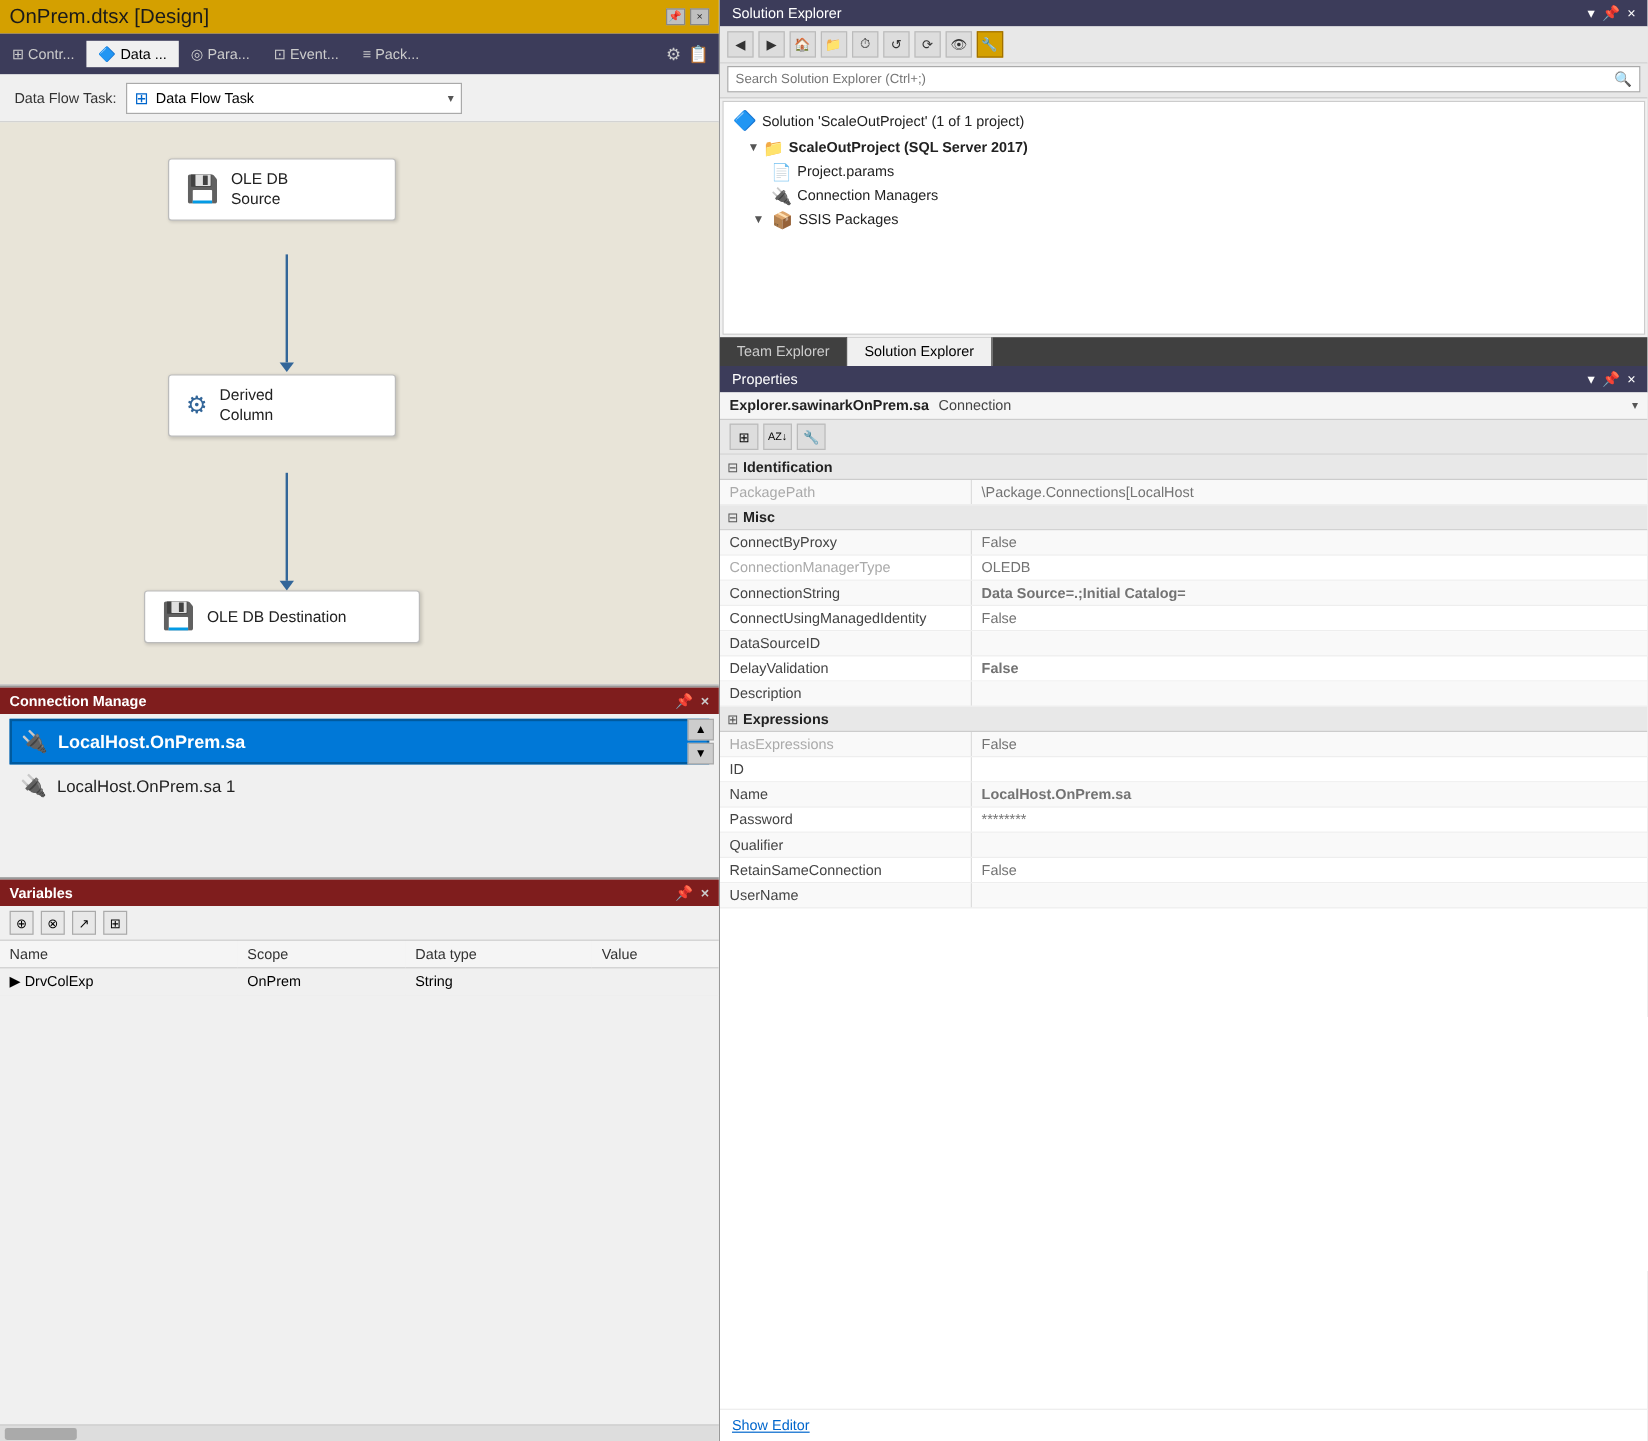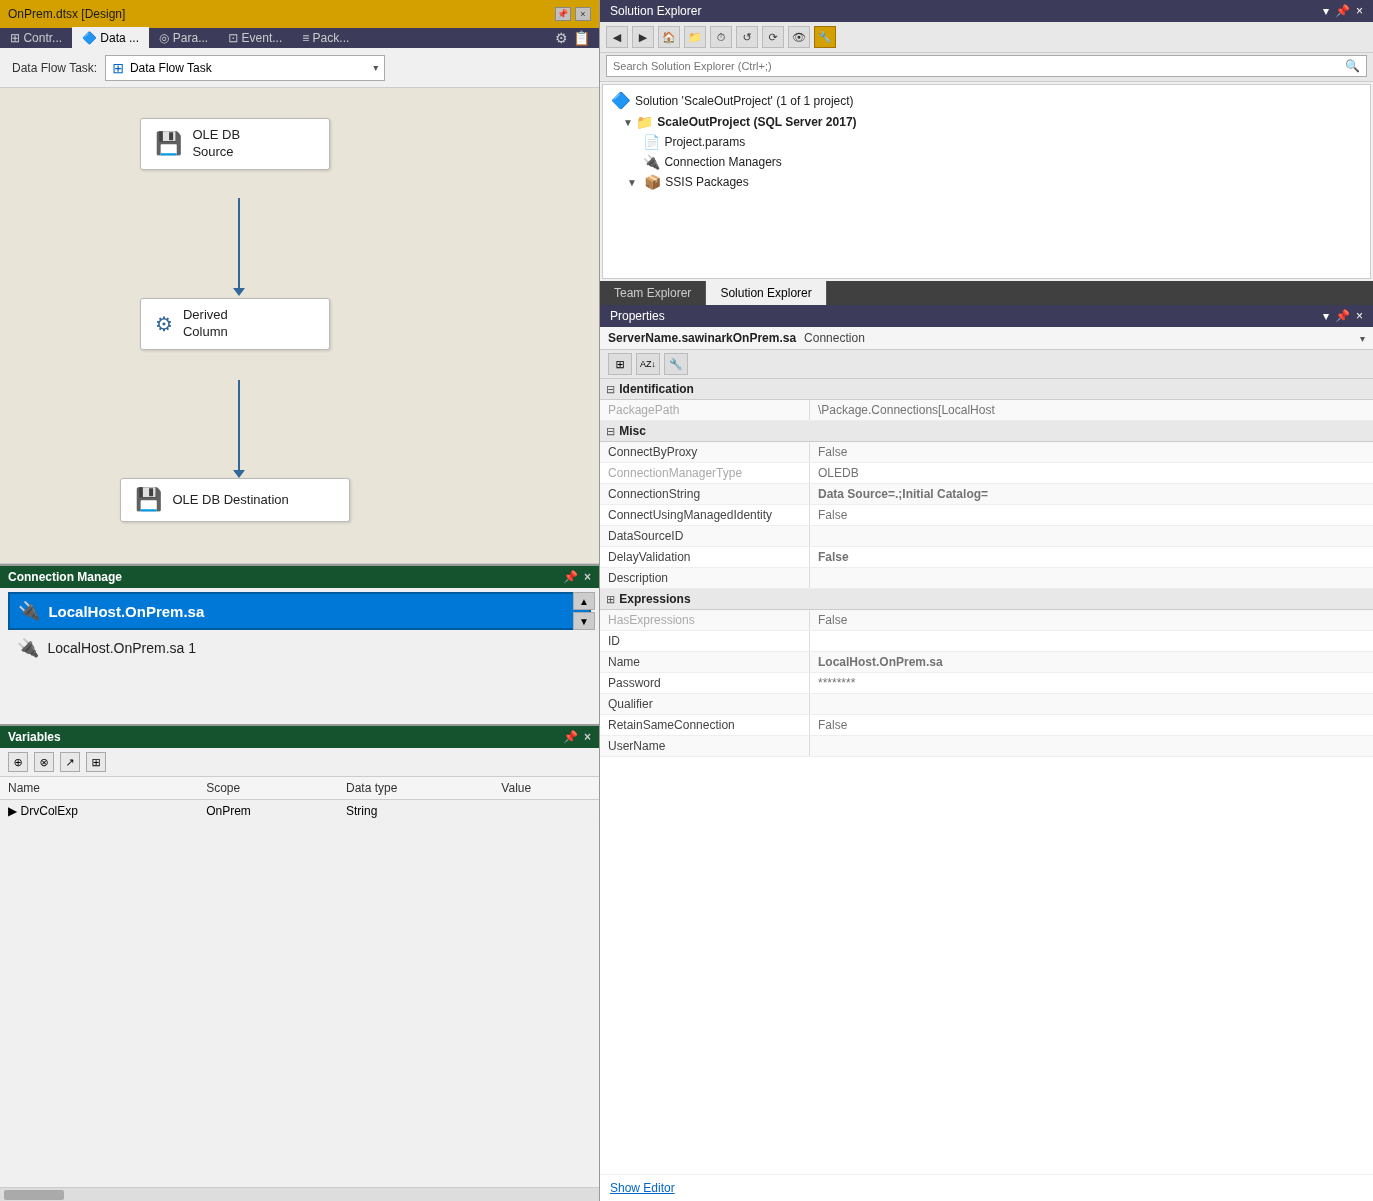--- a/index.html
+++ b/index.html
@@ -3,26 +3,26 @@
   <meta charset="utf-8">
   <style>
     * { box-sizing: border-box; margin: 0; padding: 0; font-family: 'Segoe UI', Arial, sans-serif; font-size: 12px; }
     body { background: #d6d6d6; display: flex; flex-direction: row; width: 1373px; height: 1201px; overflow: hidden; }
 
     
     .left-panel { width: 600px; height: 1201px; display: flex; flex-direction: column; background: #f0f0f0; border-right: 1px solid #999; }
 
     
     .title-bar { background: #d4a000; display: flex; align-items: center; padding: 4px 8px; height: 28px; color: #fff; }
-    .title-bar-text { font-size: 12px; color: #1a1a1a; font-weight: normal; flex: 1; }
+    .title-bar-text { font-size: 17px; color: #1a1a1a; font-weight: normal; flex: 1; }
     .title-bar-btns { display: flex; gap: 4px; }
     .title-btn { width: 16px; height: 14px; background: #c0c0c0; border: 1px solid #888; cursor: pointer; font-size: 9px; display: flex; align-items: center; justify-content: center; color: #333; }
 
     
-    .tabs-row { background: #3c3c5a; display: flex; align-items: center; padding: 0; height: 20px; }
+    .tabs-row { background: #3c3c5a; display: flex; align-items: center; padding: 0; height: 34px; }
     .tab-item { padding: 4px 10px; color: #ccc; font-size: 11px; cursor: pointer; display: flex; align-items: center; gap: 4px; }
     .tab-item.active { background: #f0f0f0; color: #000; }
 
     
     .task-selector-row { display: flex; align-items: center; padding: 8px 12px; background: #f0f0f0; border-bottom: 1px solid #ccc; height: 40px; }
     .task-label { font-size: 12px; color: #333; margin-right: 8px; }
     .task-dropdown { display: flex; align-items: center; border: 1px solid #aaa; background: #fff; padding: 2px 6px; width: 280px; height: 26px; cursor: pointer; }
     .task-dropdown-text { flex: 1; font-size: 12px; }
     .task-dropdown-arrow { font-size: 10px; color: #555; }
     .task-dropdown-icon { margin-right: 6px; color: #0066cc; font-size: 14px; }
@@ -31,21 +31,21 @@
     .design-canvas { flex: 1; background: #e8e4d8; position: relative; overflow: hidden; border-bottom: 1px solid #ccc; }
     .flow-node { position: absolute; background: #fff; border: 1px solid #bbb; border-radius: 3px; display: flex; align-items: center; padding: 8px 14px; gap: 10px; box-shadow: 1px 1px 3px rgba(0,0,0,0.15); }
     .flow-node-icon { font-size: 22px; color: #336699; }
     .flow-node-label { font-size: 13px; font-weight: normal; color: #222; line-height: 1.3; }
     .flow-arrow { position: absolute; display: flex; flex-direction: column; align-items: center; }
     .arrow-line { width: 2px; background: #336699; }
     .arrow-head { width: 0; height: 0; border-left: 6px solid transparent; border-right: 6px solid transparent; border-top: 8px solid #336699; }
 
     
     .conn-manager { background: #f0f0f0; border-top: 2px solid #999; height: 160px; }
-    .section-header { background: #14532d; color: #fff; padding: 4px 8px; font-size: 12px; font-weight: bold; display: flex; align-items: center; justify-content: space-between; }
+    .section-header { background: #7f1d1d; color: #fff; padding: 4px 8px; font-size: 12px; font-weight: bold; display: flex; align-items: center; justify-content: space-between; }
     .section-header-icons { display: flex; gap: 6px; color: #ccc; font-size: 11px; }
     .conn-list { padding: 4px 8px; position: relative; }
     .conn-item { display: flex; align-items: center; gap: 8px; padding: 6px 8px; cursor: pointer; border: 1px solid transparent; }
     .conn-item.selected { background: #0078d7; border: 2px solid #005a9e; }
     .conn-item.selected .conn-label { color: #fff; font-size: 15px; font-weight: bold; }
     .conn-item .conn-label { font-size: 14px; color: #222; }
     .conn-item .conn-icon { font-size: 18px; color: #555; }
     .conn-item.selected .conn-icon { color: #fff; }
     .scroll-btn { width: 22px; height: 18px; background: #ccc; border: 1px solid #aaa; display: flex; align-items: center; justify-content: center; cursor: pointer; font-size: 10px; }
 
@@ -319,21 +319,21 @@
   <div class="properties-panel">
     <div class="prop-title-bar">
       <span>Properties</span>
       <div class="prop-title-icons">
         <span>▾</span>
         <span>📌</span>
         <span>×</span>
       </div>
     </div>
     <div class="prop-object-row">
-      <span class="prop-object-name">ServerName.sawinarkOnPrem.sa</span>
+      <span class="prop-object-name">Explorer.sawinarkOnPrem.sa</span>
       <span class="prop-object-type">Connection</span>
       <span class="prop-object-arrow">▾</span>
     </div>
     <div class="prop-toolbar">
       <div class="prop-tool-btn">⊞</div>
       <div class="prop-tool-btn" style="font-size:9px;">AZ↓</div>
       <div class="prop-tool-btn">🔧</div>
     </div>
 
     <div class="prop-table">

